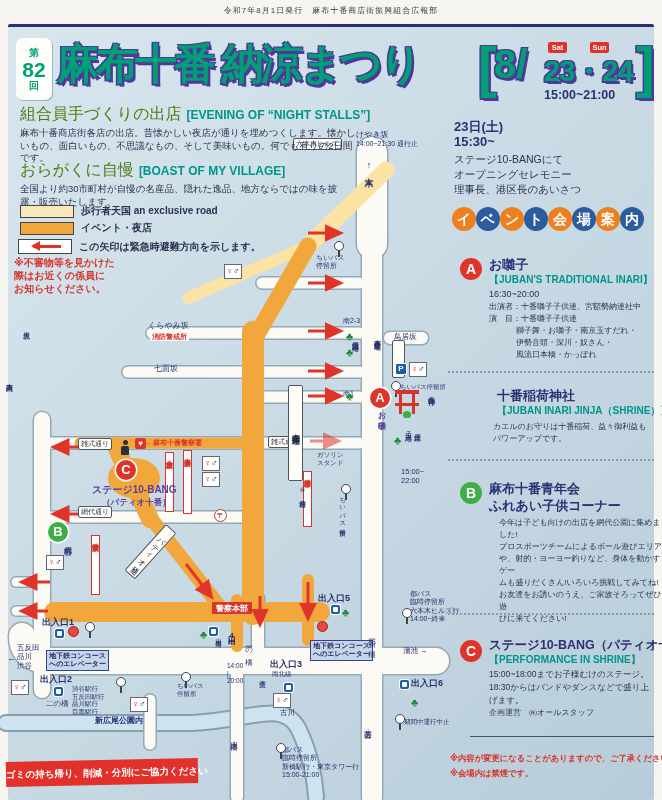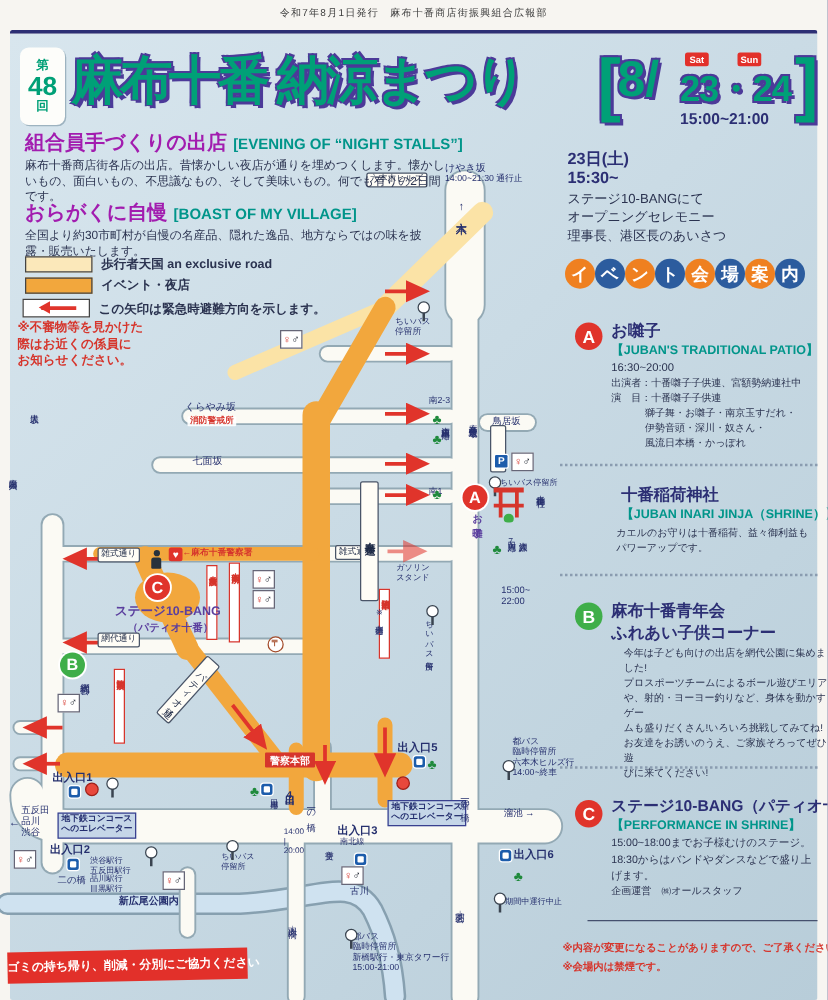--- a/index.html
+++ b/index.html
@@ -19,21 +19,21 @@
     text-shadow:-1.5px -1.5px 0 #4c3a99,1.5px -1.5px 0 #4c3a99,-1.5px 1.5px 0 #4c3a99,2.5px 2.5px 0 #4c3a99;}
   #main-title{position:absolute;left:57px;top:36px;font-size:42px;letter-spacing:-3px;white-space:nowrap;}
   #dateblock{position:absolute;left:478px;top:30px;width:176px;height:78px;}
   .bracket{font-size:56px;font-weight:bold;line-height:70px;}
   #db-l{position:absolute;left:0;top:2px;} #db-r{position:absolute;left:158px;top:2px;}
   #db-month{position:absolute;left:16px;top:12px;font-size:40px;}
   #db-days{position:absolute;left:66px;top:22px;font-size:29px;letter-spacing:-1px;}
   .daytag{position:absolute;width:19px;height:11px;background:#e2302a;color:#fff;font-size:7.5px;font-weight:bold;text-align:center;line-height:11px;border-radius:2px;}
   #db-time{position:absolute;left:66px;top:58px;font-size:12.5px;font-weight:bold;color:#2c2f74;letter-spacing:0px;}
   
-  .sec-title{font-size:16px;font-weight:bold;color:#a21caf;white-space:nowrap;}
+  .sec-title{font-size:16px;font-weight:normal;color:#4d7c0f;white-space:nowrap;}
   .sec-en{font-size:12px;font-weight:bold;color:#00958a;margin-left:5px;}
   .sec-body{font-size:9.5px;line-height:1.32;color:#2b3350;}
   .leg-row{position:absolute;display:flex;align-items:center;gap:7px;}
   .leg-swatch{width:52px;height:11px;border:1px solid #444;}
   .leg-light{background:#fbe8ba;} .leg-orange{background:#f2a73d;}
   .leg-arrowbox{width:52px;height:13px;border:1px solid #444;background:#fff;position:relative;}
   .leg-arrowbox::before{content:"";position:absolute;left:14px;top:5px;width:28px;height:3px;background:#e0342b;}
   .leg-arrowbox::after{content:"";position:absolute;left:7px;top:1px;border:5.5px solid transparent;border-right:9px solid #e0342b;}
   .leg-label{font-size:10px;font-weight:bold;color:#2b3350;white-space:nowrap;}
   .warning{font-size:10px;font-weight:bold;color:#d6352c;line-height:1.3;white-space:pre-line;}
@@ -294,21 +294,21 @@
       <div class="mi mi-tree" style="left: 200px; top: 624px;"></div>
       <div class="mi mi-metro" style="left: 400px; top: 680px;"></div>
       <div class="mi mi-tree" style="left: 411px; top: 692px;"></div>
       <div class="mi mi-busstop" style="left: 395px; top: 714px;"></div>
       <div class="mi mi-busstop" style="left: 276px; top: 743px;"></div>
       <div class="mi mi-busstop" style="left: 402px; top: 608px;"></div>
     </div>
 
   <div id="badge59">
     <span class="sm">第</span>
-    <span class="bg">48</span>
+    <span class="bg">82</span>
     <span class="sm">回</span>
   </div>
   <div id="main-title" class="green-outline">麻布十番 納涼まつり</div>
   <div id="dateblock">
     <span id="db-l" class="bracket green-outline">[</span>
     <span id="db-month" class="green-outline">8/</span>
     <span id="db-days" class="green-outline">23・24</span>
     <span class="daytag" style="left:70px;top:12px;">Sat</span>
     <span class="daytag" style="left:112px;top:12px;">Sun</span>
     <span id="db-r" class="bracket green-outline">]</span>
@@ -354,21 +354,21 @@
       <span class="vb o">ン</span>
       <span class="vb b">ト</span>
       <span class="vb o">会</span>
       <span class="vb b">場</span>
       <span class="vb o">案</span>
       <span class="vb b">内</span>
     </div>
 
   <div class="abs rc-circ r z3" style="left:460px;top:258px;">A</div>
   <div class="abs rc-title z3" style="left:489px;top:256px;">お囃子</div>
-  <div class="abs rc-en z3" style="left:489px;top:273px;">【JUBAN'S TRADITIONAL PATIO】</div>
+  <div class="abs rc-en z3" style="left:489px;top:273px;">【JUBAN'S TRADITIONAL INARI】</div>
   <div class="abs rc-small z3" style="left:489px;top:288px;font-size:9px;">16:30~20:00</div>
   <div class="abs rc-small z3" style="left:489px;top:301px;">出演者：十番囃子子供連、宮額勢納連社中</div>
   <div class="abs rc-small z3" style="left:489px;top:313px;">演　目：十番囃子子供連</div>
   <div class="abs rc-small z3" style="left:516px;top:325px;">獅子舞・お囃子・南京玉すだれ・
 伊勢音頭・深川・奴さん・
 風流日本橋・かっぽれ</div>
   <div class="abs dotted z3" style="left:448px;top:371px;"></div>
 
   <div class="abs rc-title z3" style="left:497px;top:387px;">十番稲荷神社</div>
   <div class="abs rc-en z3" style="left:497px;top:404px;">【JUBAN INARI JINJA（SHRINE）】</div>

